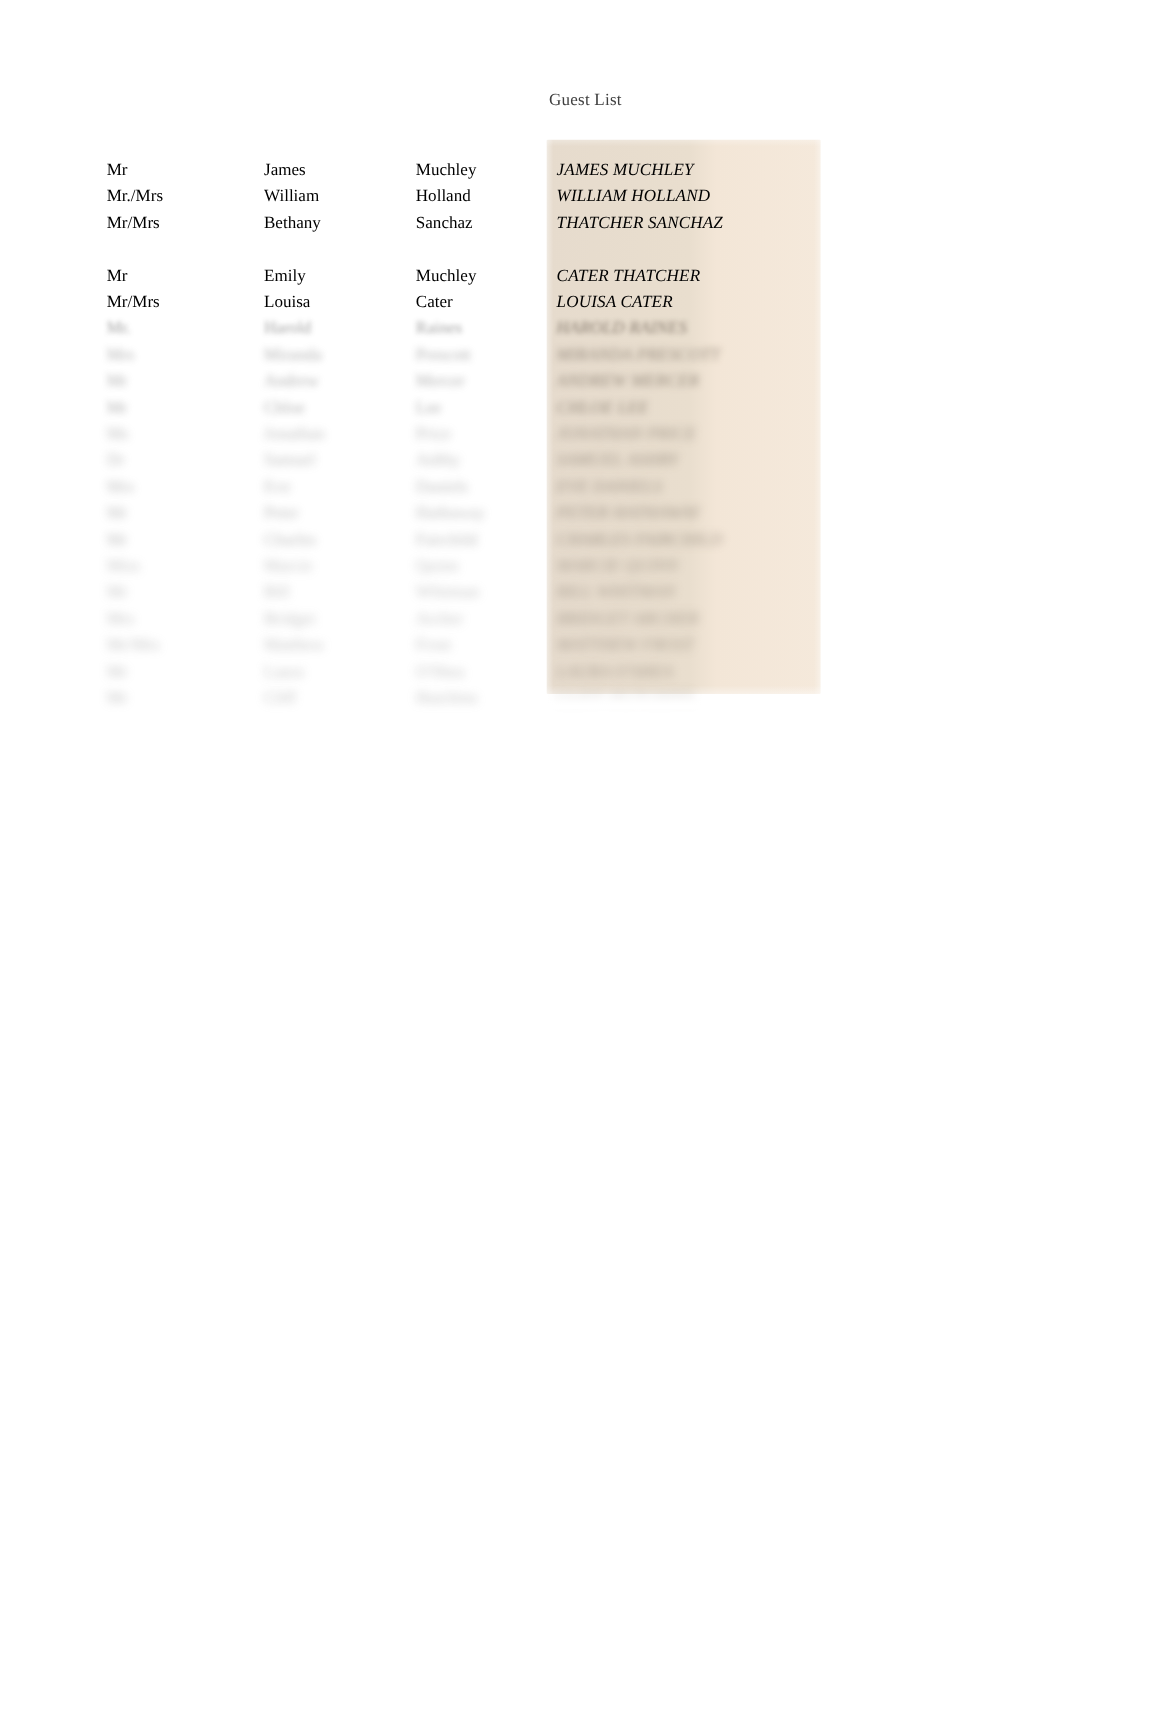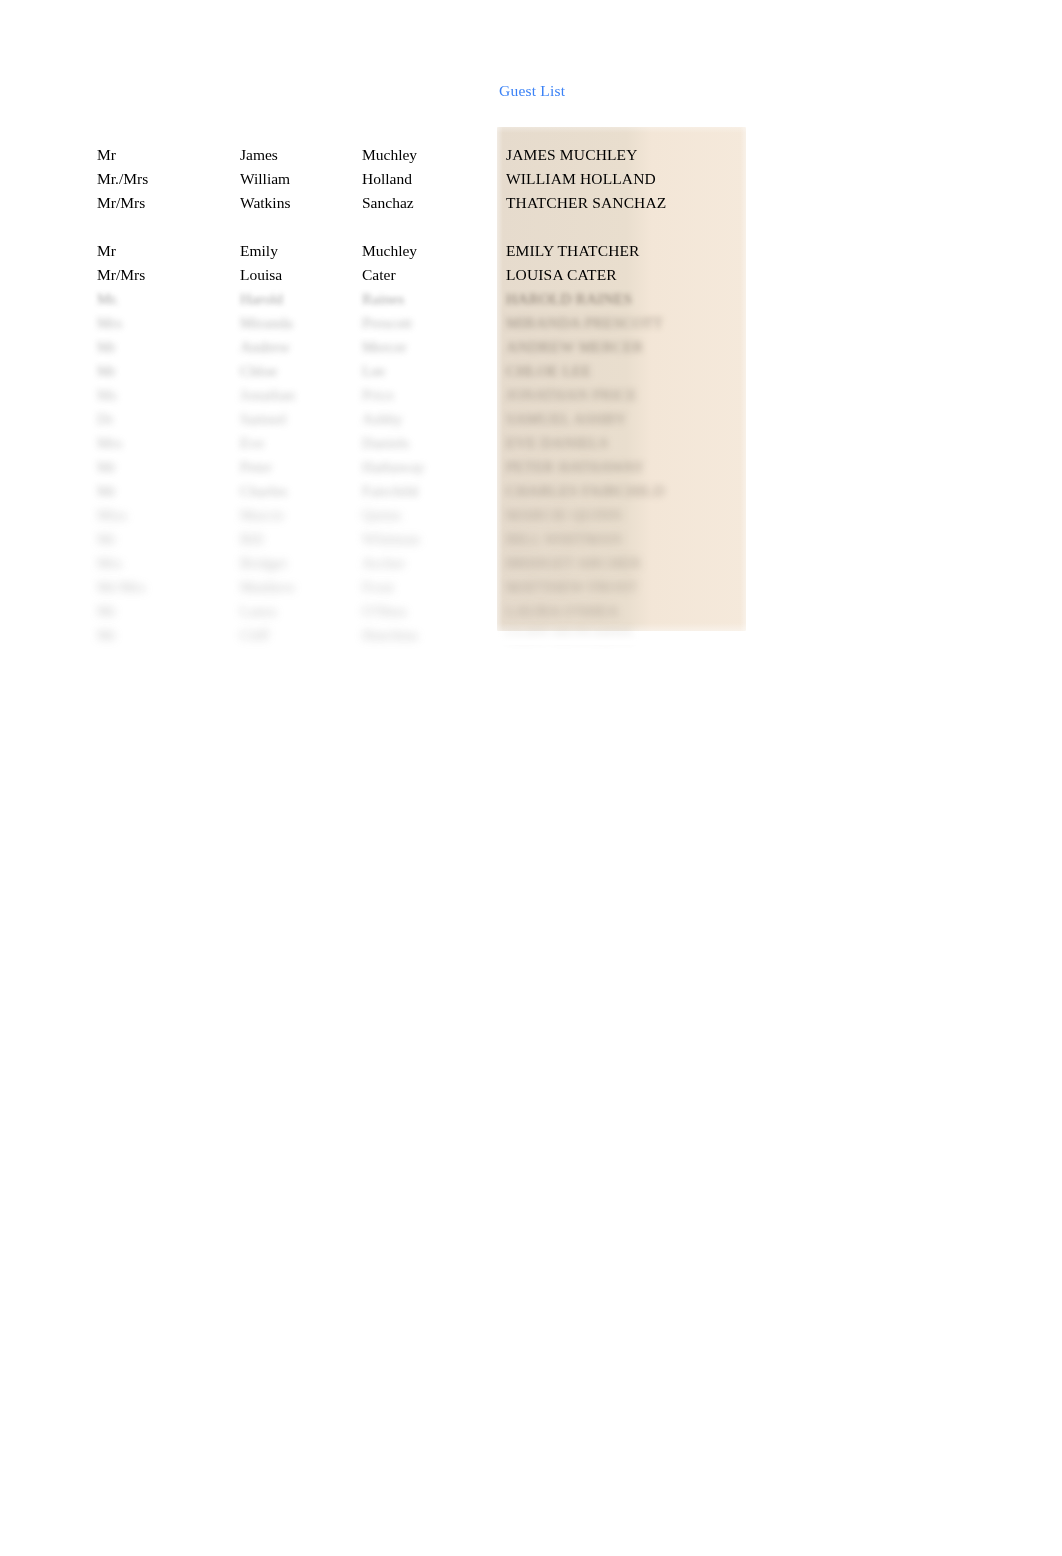--- a/index.html
+++ b/index.html
@@ -25,21 +25,21 @@
   
   .doc-title {
     position: absolute;
     top: 61px;
     left: 0;
     width: 1062px;
     text-align: center;
     font-size: 15.5px;
     line-height: 20px;
     letter-spacing: 0.2px;
-    color: #3b82f6;
+    color: #404040;
     white-space: pre;
   }
   
   .doc-title-inner {
     display: inline-block;
     margin-left: -14px;
   }
 
   
   .guest-table {
@@ -116,22 +116,22 @@
     margin-top: 16px;
   }
 
   .cell {
     position: absolute;
     top: 0;
     white-space: pre;
   }
   .c-title    { left: 97px;  }
   .c-first    { left: 240px; }
-  .c-last     { left: 362px; text-align: center; }
-  .c-full     { left: 506px; }
+  .c-last     { left: 378px; text-align: center; }
+  .c-full     { left: 506px; font-style: italic; }
 
   .c-full {
     letter-spacing: 0.15px;
   }
 
   
   .blur-1 { filter: blur(2.4px); opacity: 0.80; }
   .blur-2 { filter: blur(3.2px); opacity: 0.66; }
   .blur-3 { filter: blur(3.8px); opacity: 0.58; }
   .blur-4 { filter: blur(4.2px); opacity: 0.52; }
@@ -161,22 +161,22 @@
 
   <div class="guest-table">
     <div class="highlight-band"></div>
     <div class="band-fade-left"></div>
     <div class="band-fade-right"></div>
     <div class="band-fade-top"></div>
 
     <div class="rows" id="rows-container">
         <div class="row" style="top: 0px;"><span class="cell c-title">Mr</span><span class="cell c-first">James</span><span class="cell c-last">Muchley</span><span class="cell c-full">JAMES MUCHLEY</span></div>
         <div class="row" style="top: 24px; padding-left: 12px;"><span class="cell c-title">Mr./Mrs</span><span class="cell c-first">William</span><span class="cell c-last">Holland</span><span class="cell c-full">WILLIAM HOLLAND</span></div>
-        <div class="row" style="top: 48px;"><span class="cell c-title">Mr/Mrs</span><span class="cell c-first">Watkins</span><span class="cell c-last">Sanchaz</span><span class="cell c-full">THATCHER SANCHAZ</span></div>
-        <div class="row" style="top: 96px;"><span class="cell c-title">Mr</span><span class="cell c-first">Emily</span><span class="cell c-last">Muchley</span><span class="cell c-full">EMILY THATCHER</span></div>
+        <div class="row" style="top: 48px;"><span class="cell c-title">Mr/Mrs</span><span class="cell c-first">Bethany</span><span class="cell c-last">Sanchaz</span><span class="cell c-full">THATCHER SANCHAZ</span></div>
+        <div class="row" style="top: 96px;"><span class="cell c-title">Mr</span><span class="cell c-first">Emily</span><span class="cell c-last">Muchley</span><span class="cell c-full">CATER THATCHER</span></div>
         <div class="row" style="top: 120px;"><span class="cell c-title">Mr/Mrs</span><span class="cell c-first">Louisa</span><span class="cell c-last">Cater</span><span class="cell c-full">LOUISA CATER</span></div>
         <div class="row blur-1" style="top: 144px;"><span class="cell c-title">Mr.</span><span class="cell c-first">Harold</span><span class="cell c-last">Raines</span><span class="cell c-full">HAROLD RAINES</span></div>
         <div class="row blur-2" style="top: 168px;"><span class="cell c-title">Mrs</span><span class="cell c-first">Miranda</span><span class="cell c-last">Prescott</span><span class="cell c-full">MIRANDA PRESCOTT</span></div>
         <div class="row blur-2" style="top: 192px;"><span class="cell c-title">Mr</span><span class="cell c-first">Andrew</span><span class="cell c-last">Mercer</span><span class="cell c-full">ANDREW MERCER</span></div>
         <div class="row blur-2" style="top: 216px;"><span class="cell c-title">Mr</span><span class="cell c-first">Chloe</span><span class="cell c-last">Lee</span><span class="cell c-full">CHLOE LEE</span></div>
         <div class="row blur-3" style="top: 240px;"><span class="cell c-title">Ms</span><span class="cell c-first">Jonathan</span><span class="cell c-last">Price</span><span class="cell c-full">JONATHAN PRICE</span></div>
         <div class="row blur-3" style="top: 264px;"><span class="cell c-title">Dr</span><span class="cell c-first">Samuel</span><span class="cell c-last">Ashby</span><span class="cell c-full">SAMUEL ASHBY</span></div>
         <div class="row blur-3" style="top: 288px;"><span class="cell c-title">Mrs</span><span class="cell c-first">Eve</span><span class="cell c-last">Daniels</span><span class="cell c-full">EVE DANIELS</span></div>
         <div class="row blur-3" style="top: 312px;"><span class="cell c-title">Mr</span><span class="cell c-first">Peter</span><span class="cell c-last">Hathaway</span><span class="cell c-full">PETER HATHAWAY</span></div>
         <div class="row blur-3" style="top: 336px;"><span class="cell c-title">Mr</span><span class="cell c-first">Charles</span><span class="cell c-last">Fairchild</span><span class="cell c-full">CHARLES FAIRCHILD</span></div>

